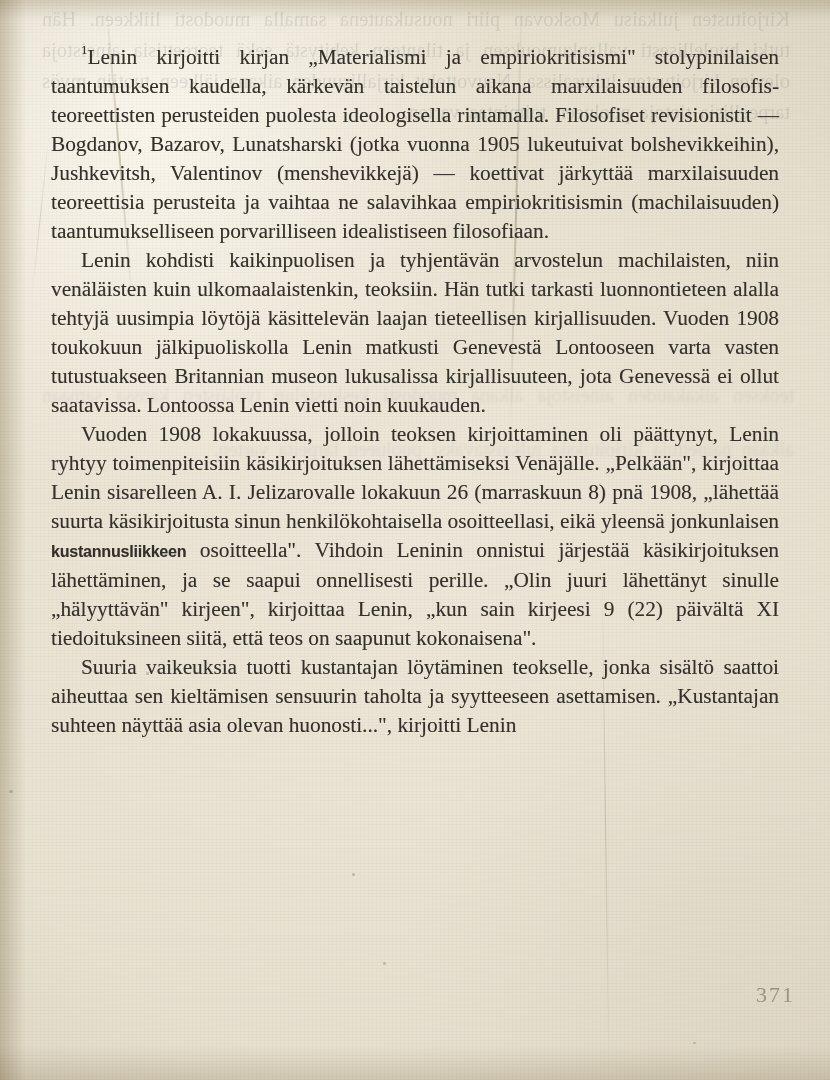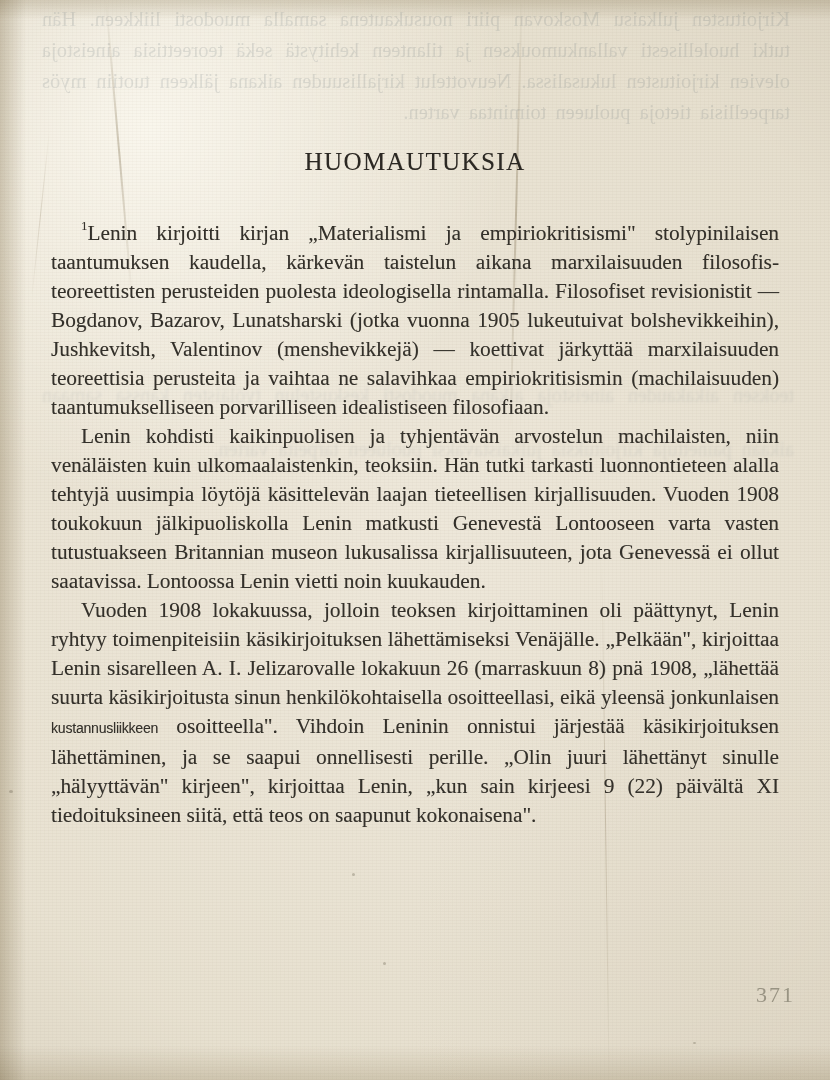--- a/index.html
+++ b/index.html
@@ -119,22 +119,22 @@
   }
 
   .fn-marker {
     font-size: 13px;
     vertical-align: 10px;
     letter-spacing: 0;
   }
 
   .emph {
     font-family: "Liberation Sans", "DejaVu Sans", sans-serif;
-    font-weight: normal;
-    font-size: 14px;
+    font-weight: bold;
+    font-size: 16px;
     letter-spacing: -0.2px;
   }
 
   .folio {
     position: absolute;
     left: 0;
     top: 982px;
     width: 760px;
     text-align: right;
     padding-right: 39px;
@@ -194,30 +194,30 @@
   <div class="speck" style="left:352px; top:873px; width:3px; height:3px;"></div>
   <div class="speck" style="left:383px; top:962px; width:3px; height:3px;"></div>
   <div class="speck" style="left:693px; top:1042px; width:3px; height:2px;"></div>
 
   <div class="showthrough">Kirjoitusten julkaisu Moskovan piiri nousukautena samalla muodosti liikkeen. Hän tutki huolellisesti vallankumouksen ja tilanteen kehitystä sekä teoreettisia aineistoja olevien kirjoitusten lukusalissa. Neuvottelut kirjallisuuden aikana jälkeen tuotiin myös tarpeellisia tietoja puolueen toimintaa varten.</div>
 
   <div class="showthrough-lower">teoksen aikakauden aineistoja aikana muodosti keskustelun työläisten kanssa samaan aikaan painettuja kirjoituksia julkaistavaksi puolueen tarpeita varten.</div>
 
   <div class="content">
 
-    <h1 class="section-title">HUOMAUTUKSIA</h1>
 
     <div class="body-text">
 
       <p><span class="fn-marker">1</span><span>Lenin kirjoitti kirjan „Materialismi ja empiriokritisismi" stolypinilaisen taantumuksen kaudella, kärkevän taistelun aikana marxilaisuuden filosofis-teoreettisten perusteiden puolesta ideologisella rintamalla. Filosofiset revisionistit — Bogdanov, Bazarov, Lunatsharski (jotka vuonna 1905 lukeutuivat bolshevikkeihin), Jushkevitsh, Valentinov (menshevikkejä) — koettivat järkyttää marxilaisuuden teoreettisia perusteita ja vaihtaa ne salavihkaa empiriokritisismin (machilaisuuden) taantumukselliseen porvarilliseen idealistiseen filosofiaan.</span></p>
 
 
       <p><span>Lenin kohdisti kaikinpuolisen ja tyhjentävän arvostelun machilaisten, niin venäläisten kuin ulkomaalaistenkin, teoksiin. Hän tutki tarkasti luonnontieteen alalla tehtyjä uusimpia löytöjä käsittelevän laajan tieteellisen kirjallisuuden. Vuoden 1908 toukokuun jälkipuoliskolla Lenin matkusti Genevestä Lontooseen varta vasten tutustuakseen Britannian museon lukusalissa kirjallisuuteen, jota Genevessä ei ollut saatavissa. Lontoossa Lenin vietti noin kuukauden.</span></p>
 
       <p><span>Vuoden 1908 lokakuussa, jolloin teoksen kirjoittaminen oli päättynyt, Lenin ryhtyy toimenpiteisiin käsikirjoituksen lähettämiseksi Venäjälle. „Pelkään", kirjoittaa Lenin sisarelleen A. I. Jelizarovalle lokakuun 26 (marraskuun 8) pnä 1908, „lähettää suurta käsikirjoitusta sinun henkilökohtaisella osoitteellasi, eikä yleensä jonkunlaisen </span><span class="emph">kustannusliikkeen</span><span> osoitteella". Vihdoin Leninin onnistui järjestää käsikirjoituksen lähettäminen, ja se saapui onnellisesti perille. „Olin juuri lähettänyt sinulle „hälyyttävän" kirjeen", kirjoittaa Lenin, „kun sain kirjeesi 9 (22) päivältä XI tiedoituksineen siitä, että teos on saapunut kokonaisena".</span></p>
 
+      <p><span>Suuria vaikeuksia tuotti kustantajan löytäminen teokselle, jonka sisältö saattoi aiheuttaa sen kieltämisen sensuurin taholta ja syytteeseen asettamisen. „Kustantajan suhteen näyttää asia olevan huonosti...", kirjoitti Lenin</span></p>
 
     </div>
 
     <div class="folio">371</div>
 
   </div>
 </div>
 
 </body></html>

